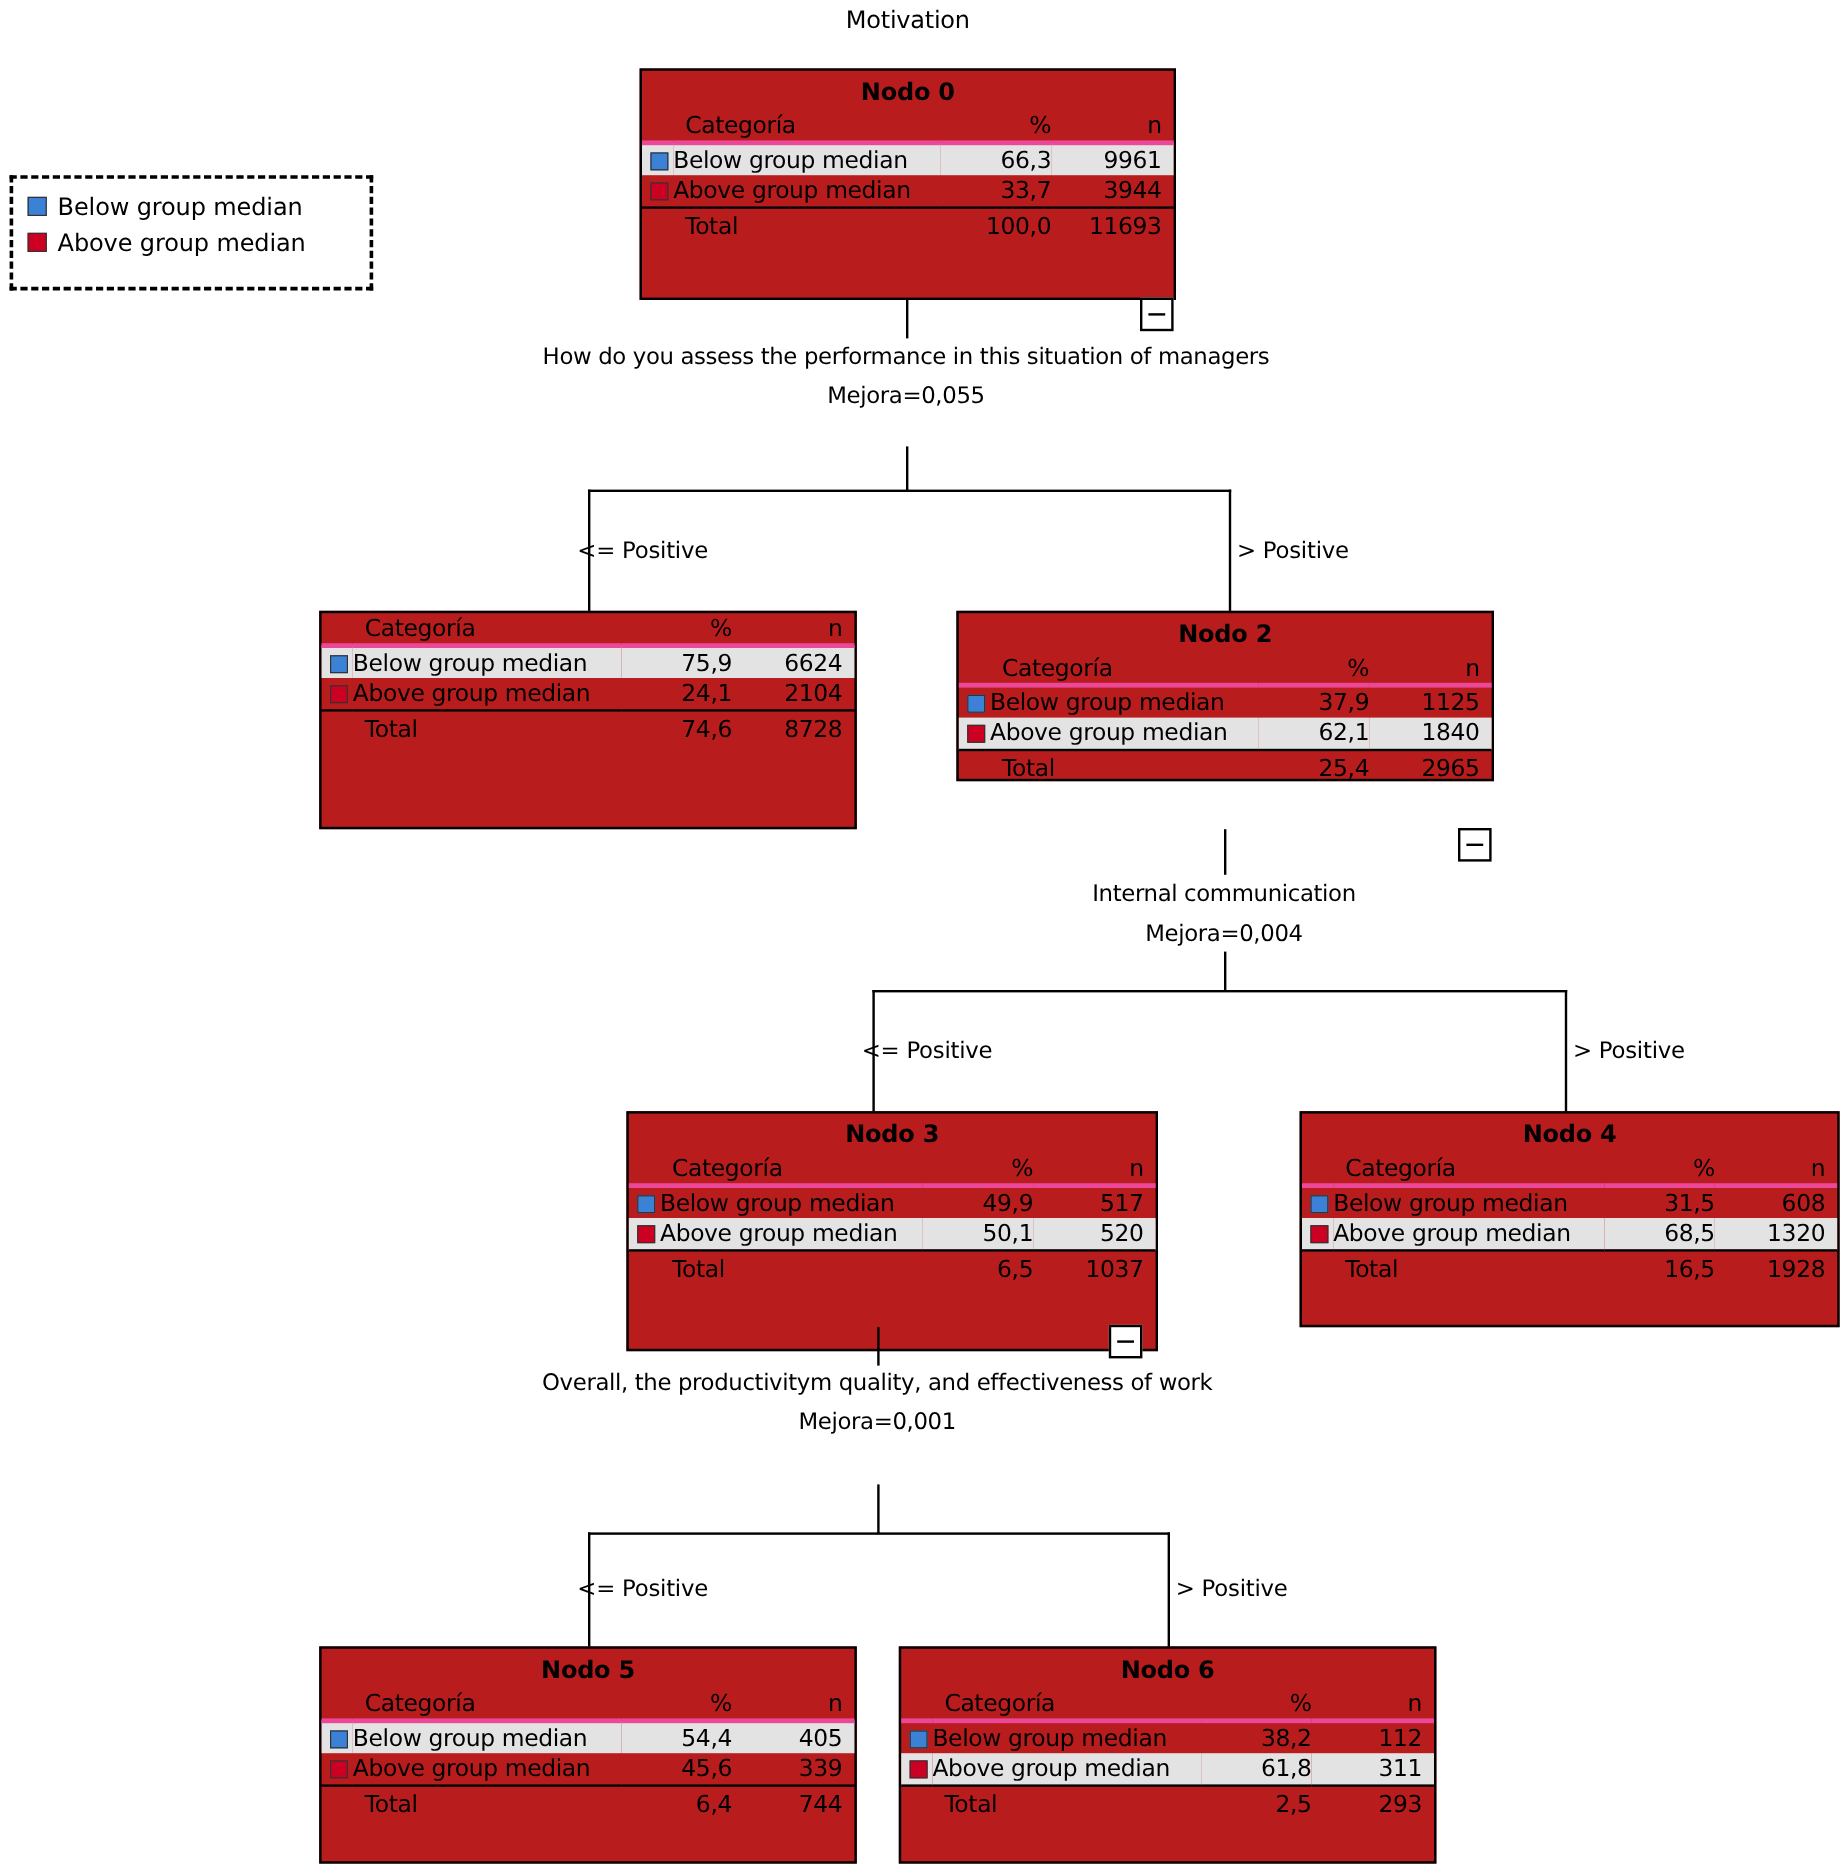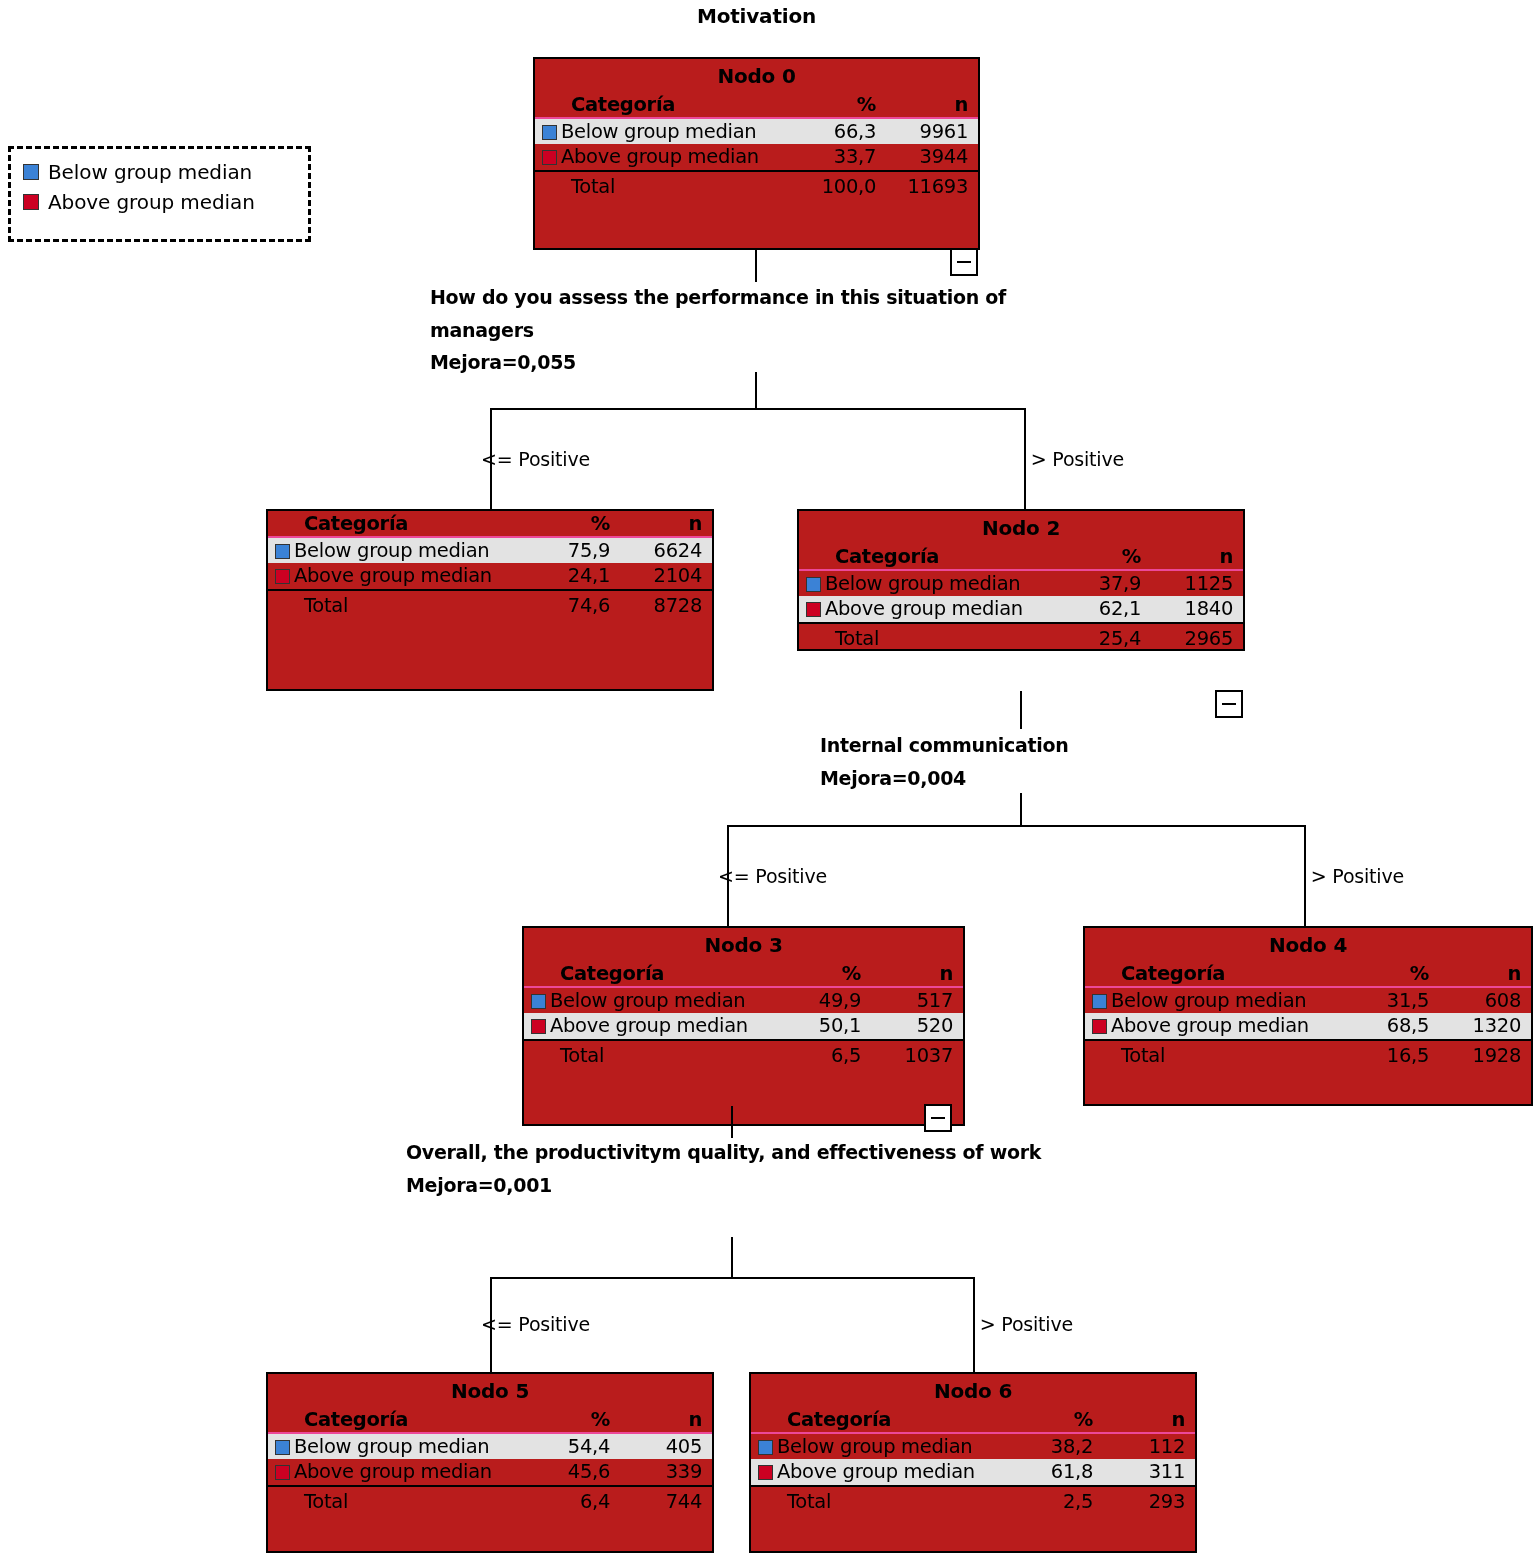--- a/index.html
+++ b/index.html
@@ -29,21 +29,21 @@
     position: absolute;
     height: 0;
     border-top: 2px solid #000;
   }
 
   
   .diagram-title {
     position: absolute;
     text-align: center;
     font-size: 20px;
-    font-weight: bold;
+    font-weight: normal;
     letter-spacing: -0.2px;
     white-space: nowrap;
   }
 
   
   .legend {
     position: absolute;
     border: 3px dashed #000;
     padding: 8px 14px 8px 12px;
     box-sizing: border-box;
@@ -92,23 +92,22 @@
     padding: 1px 0;
     font-weight: normal;
     white-space: nowrap;
   }
   .col-sw   { width: 26px; }
   .col-cat  { text-align: left; }
   .col-pct  { text-align: right; }
   .col-n    { text-align: right; padding-right: 10px !important; }
 
   .hdr-row th {
-    border-bottom: 2px solid #ec4899;
+    border-bottom: 4px solid #ec4899;
     padding-bottom: 1px;
-    font-weight: bold;
   }
   .hdr-row th.col-cat { padding-left: 10px; }
 
   .cat-row td.col-cat { padding-left: 0; }
   .cat-row .sw-cell { padding-left: 7px; }
   .cat-row.hl td { background: #e3e3e3; }
 
   .cat-row.last td { border-bottom: 2px solid #000; padding-bottom: 2px; }
 
   .total-row td { padding-top: 3px; }
@@ -137,22 +136,23 @@
     position: absolute;
     left: 5px;
     right: 5px;
     top: 11px;
     border-top: 2px solid #000;
   }
 
   
   .split-label {
     position: absolute;
+    text-align: center;
     font-size: 19px;
-    font-weight: bold;
+    font-weight: normal;
     letter-spacing: -0.3px;
     line-height: 1.72;
   }
   .branch-label {
     position: absolute;
     text-align: center;
     font-size: 19px;
     white-space: nowrap;
     letter-spacing: -0.2px;
   }

